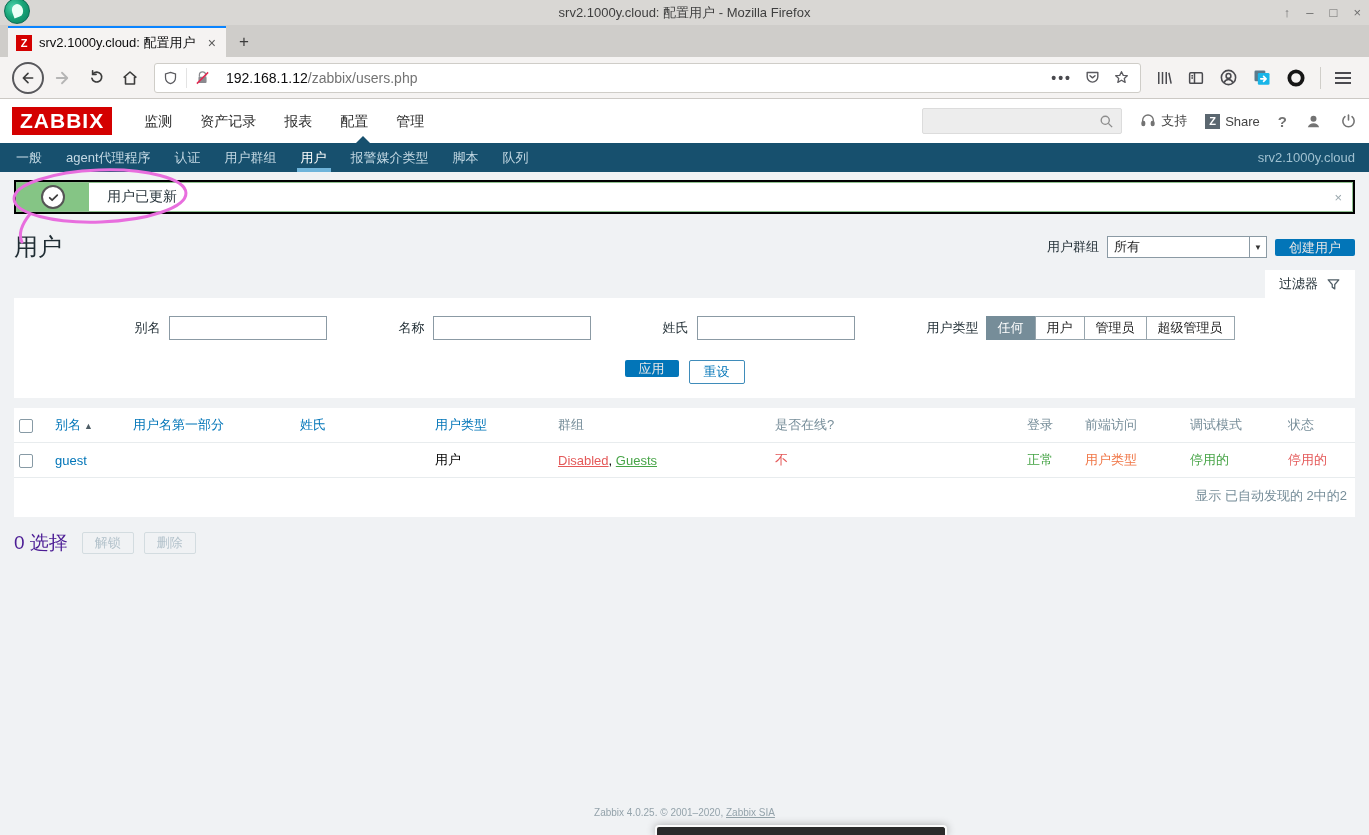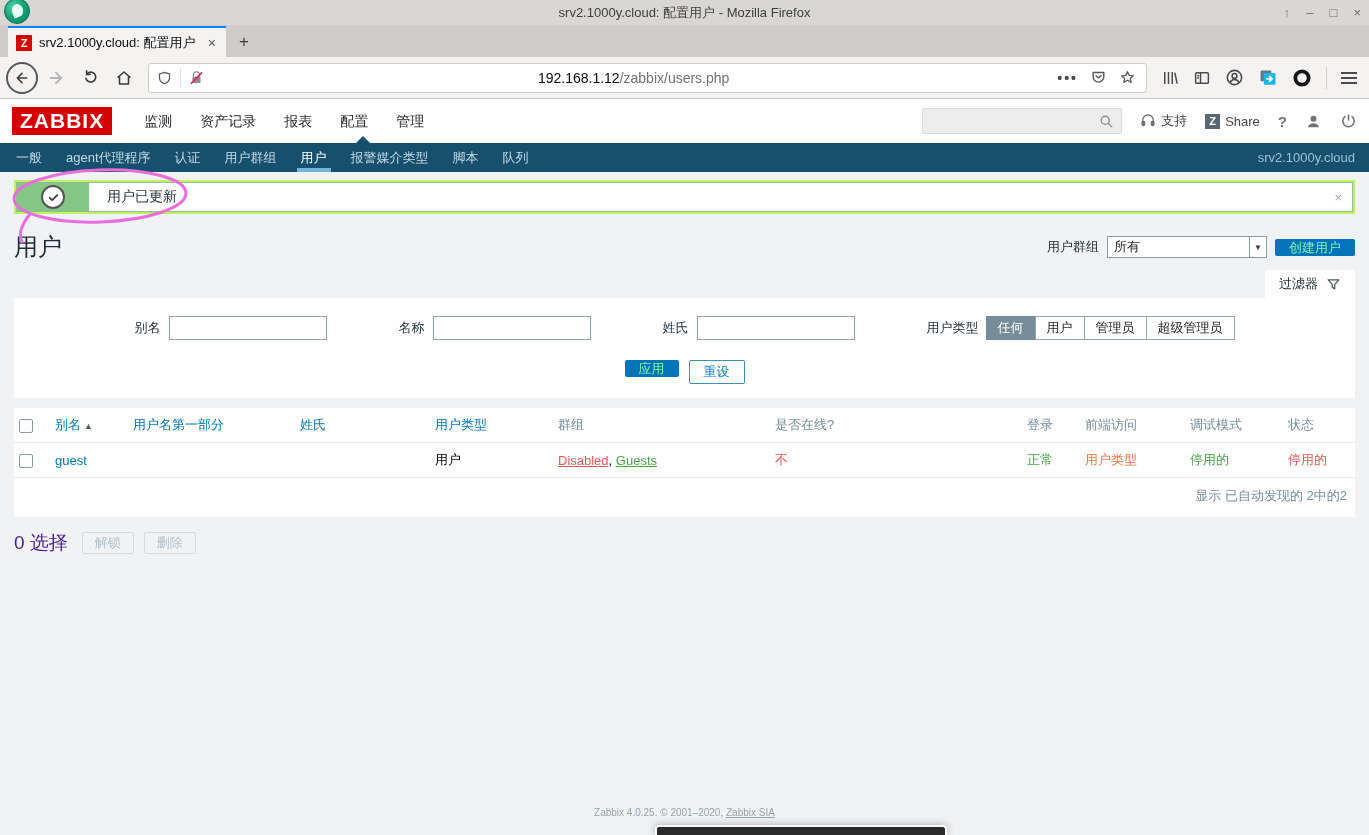--- a/index.html
+++ b/index.html
@@ -24,21 +24,21 @@
   .tab { width:218px; height:31px; background:#f5f3f2; border-top:2px solid #0a84ff;
     display:flex; align-items:center; padding:0 8px; margin-left:8px; gap:7px; }
   .favicon { width:16px; height:16px; background:#d40000; color:#fff; font-weight:bold;
     font-size:11px; display:flex; align-items:center; justify-content:center; flex:none; }
   .tab-title { flex:1; font-size:13px; color:#0c0c0d; white-space:nowrap; overflow:hidden; }
   .tab-close { color:#5a5a5a; font-size:14px; padding:0 2px; }
   .newtab-btn { width:28px; height:28px; display:flex; align-items:center; justify-content:center;
     color:#3c3c3c; font-size:17px; margin-left:4px; margin-bottom:1px; }
 
   .toolbar { height:42px; background:#f5f3f2; border-bottom:1px solid #ccc9c5;
-    display:flex; align-items:center; padding:0 6px; gap:2px;text-align:center; }
+    display:flex; align-items:center; padding:0 12px; gap:2px; }
   .nav-btn { width:32px; height:32px; display:flex; align-items:center; justify-content:center; }
   .back-circle { width:32px; height:32px; border:2px solid #58585c; border-radius:50%;
     display:flex; align-items:center; justify-content:center; }
   .urlbar { flex:1; height:30px; background:#fff; border:1px solid #cfcdc8; border-radius:3px;
     margin:0 6px; display:flex; align-items:center; }
   .urlbar .perm { display:flex; align-items:center; padding:0 8px; height:20px;
     border-right:1px solid #e3e3e3; }
   .url-text { flex:1; font-size:14px; padding-left:8px; white-space:nowrap; overflow:hidden; }
   .url-host { color:#0c0c0d; }
   .url-path { color:#737373; }
@@ -71,40 +71,40 @@
   .zx-subnav .sitem { font-size:13px; color:#c4d9e4; padding:0 12px; line-height:29px;
     position:relative; height:29px; }
   .zx-subnav .sitem.active { color:#fff; }
   .zx-subnav .sitem.active:after { content:""; position:absolute; left:8px; right:8px;
     bottom:0; height:4px; background:#6fb4da; }
   .zx-host { margin-left:auto; color:#9fc0d0; font-size:13px; padding-right:10px;text-align:right; }
 
   
   .content { padding:8px 14px 0 14px; position:relative; }
 
-  .msg-good { background:#bef264; padding:2px; margin-bottom:10px; }
+  .msg-good { background:#000000; padding:2px; margin-bottom:10px; }
   .msg-inner { display:flex; align-items:stretch; background:#fff; border:1px solid #8fc18f; height:30px; }
   .msg-iconbox { width:72px; background:#85c585; display:flex; align-items:center; justify-content:center; }
   .msg-circle { width:24px; height:24px; background:#fff; border:2px solid #555;
     border-radius:50%; display:flex; align-items:center; justify-content:center; }
   .msg-text { display:flex; align-items:center; font-size:14px; color:#1f2c33; padding-left:18px; flex:1; }
   .msg-close { display:flex; align-items:center; padding-right:10px; color:#9aa7ad; font-size:13px; }
 
   .annotation-svg { position:absolute; left:0; top:0; pointer-events:none; z-index:9; }
 
   .title-row { display:flex; align-items:center; height:46px; }
   .page-title { font-size:24px; color:#1f2c33; }
   .title-controls { margin-left:auto; display:flex; align-items:center; gap:8px; }
   .ug-label { font-size:13px; color:#1f2c33; }
   .zx-select { width:160px; height:22px; background:#fff; border:1px solid#8b9aa4;
     display:flex; align-items:center; font-size:13px; color:#262626; }
   .zx-select .val { flex:1; padding:0 6px; }
   .zx-select .arrow { width:17px; height:100%; border-left:1px solid #8b9aa4;
     display:flex; align-items:center; justify-content:center; font-size:8px; color:#333; }
-  .btn-blue { height:17px; background:#0275b8; color:#86efac; border:none; font-size:13px;
+  .btn-blue { height:17px; background:#0275b8; color:#e5e5e5; border:none; font-size:13px;
     padding:0 14px; border-radius:2px; font-family:inherit; }
   .btn-outline { height:24px; background:#fff; color:#0275b8; border:1px solid #3f8cba;
     font-size:13px; padding:0 14px; border-radius:2px; font-family:inherit; }
   .btn-disabled { height:22px; background:transparent; color:#b3c2cb; border:1px solid #d3dce0;
     font-size:13px; padding:0 12px; border-radius:2px; font-family:inherit; }
 
   .filter-tabrow { height:28px; display:flex; justify-content:flex-end; }
   .filter-tab { background:#fff; height:28px; display:flex; align-items:center; gap:8px;
     padding:0 14px; font-size:13px; color:#1f2c33; }
   .filter-body { background:#fff; padding:18px 0 14px 0; }

